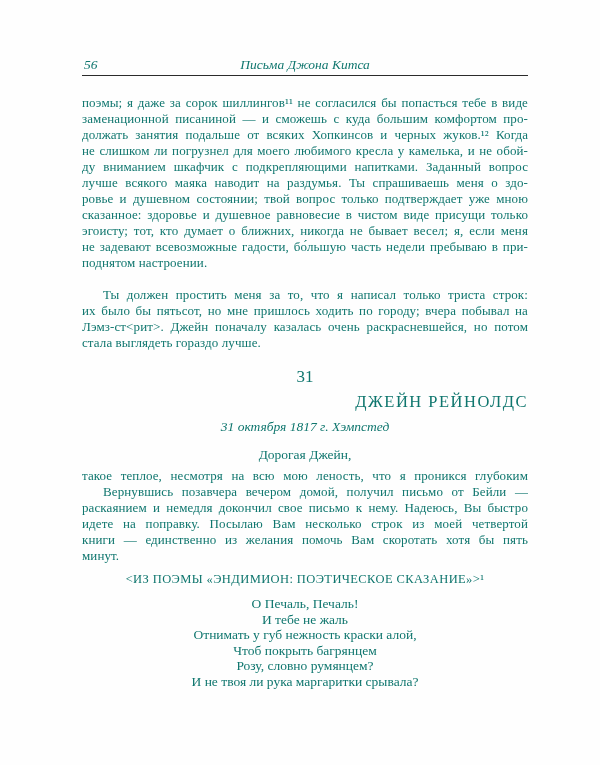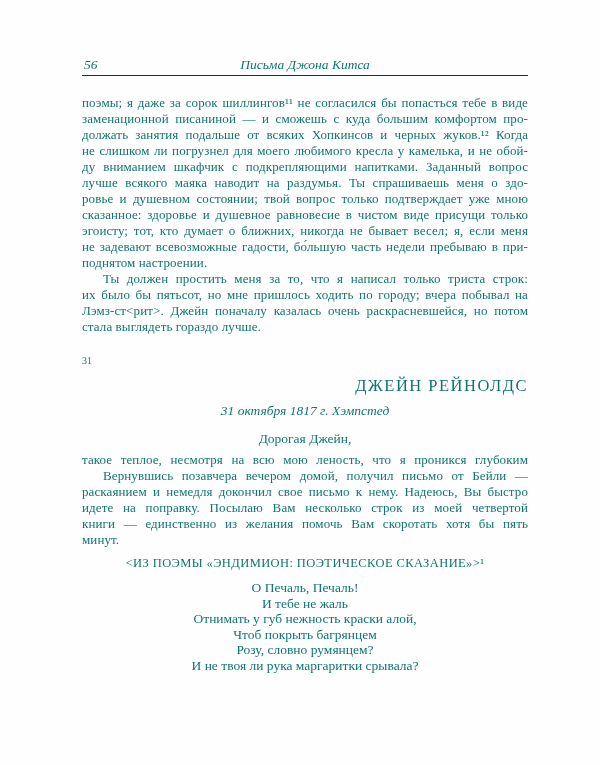--- a/index.html
+++ b/index.html
@@ -55,26 +55,27 @@
     text-align: justify;
     text-align-last: justify;
   }
   .para .line.last {
     text-align-last: left;
   }
   .para .line.indent {
     text-indent: 21px;
   }
   .p1 { margin-top: 19px; }
-  .p2 { margin-top: 0; }
+  .p2 { margin-top: 16px; }
   .p3 { margin-top: 5px; }
   
   .letter-number {
     margin-top: 18px;
-    font-size: 10px;
+    text-align: center;
+    font-size: 17px;
     line-height: 16px;
   }
   .letter-recipient {
     margin-top: 7px;
     text-align: right;
     font-size: 16.5px;
     line-height: 20px;
     letter-spacing: 1.5px;
   }
   .letter-dateline {

